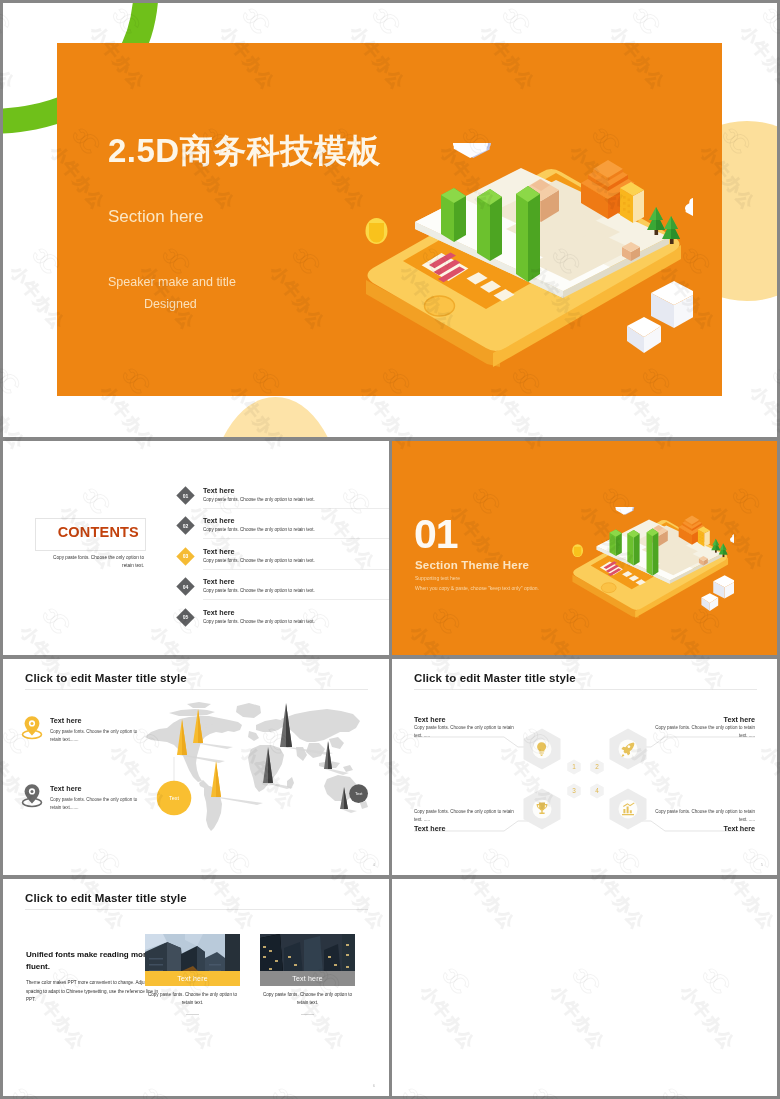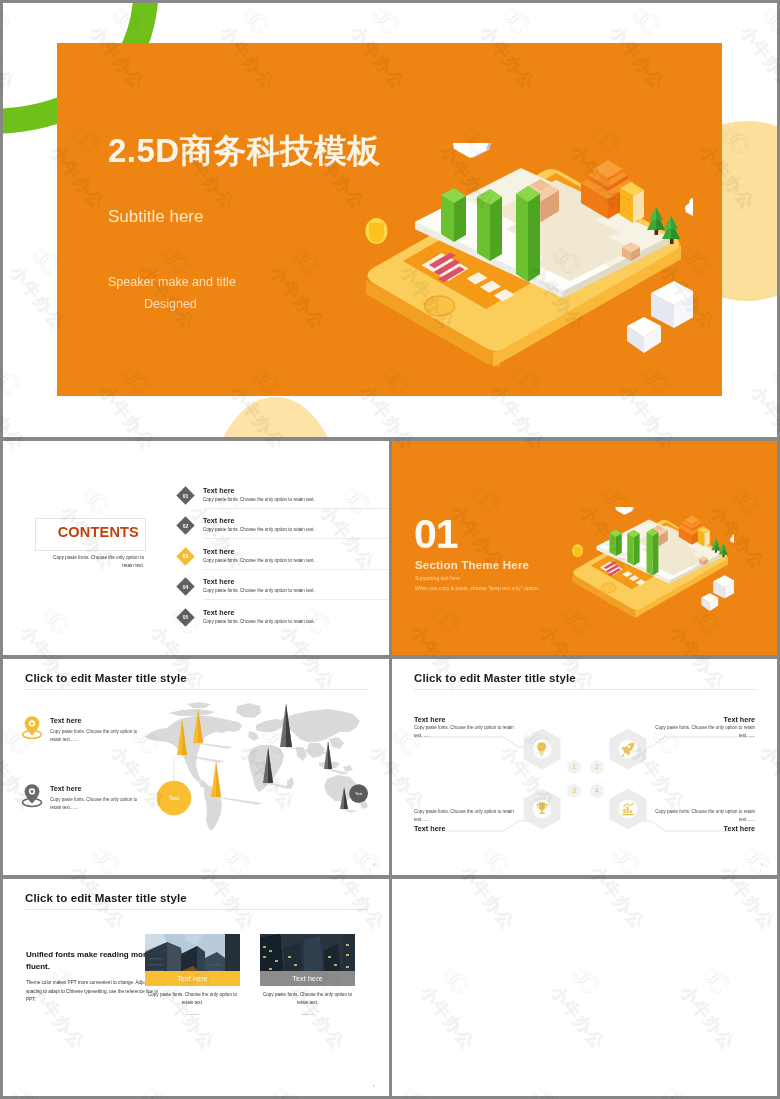--- a/index.html
+++ b/index.html
@@ -239,21 +239,21 @@
     <svg class="cov-green" viewBox="0 0 200 160">
       <path d="M143,-10 C141,40 118,81 72,101 C44,113 20,118 -20,119" fill="none" stroke="#6fc01a" stroke-width="25"></path>
     </svg>
     <div class="cov-circle"></div>
     <div class="cov-bottomcircle"></div>
     <div class="cov-box"></div>
     <svg class="cov-iso" viewBox="350 140 340 230">
         <use href="#isoArt"></use>
       </svg>
     <div class="cov-title">2.5D商务科技模板</div>
-    <div class="cov-sub">Subtitle here</div>
+    <div class="cov-sub">Section here</div>
     <div class="cov-spk">Speaker make and title</div>
     <div class="cov-des">Designed</div>
   </div>
 
   <div class="wm" id="wm">
       <div class="wmtile" style="left: 0px; top: 0px;">
         <div class="wmlogo">ɔC</div>
         <div class="wmtxt">小牛办公</div>
       </div>
       <div class="wmtile" style="left: 130px; top: 0px;">

